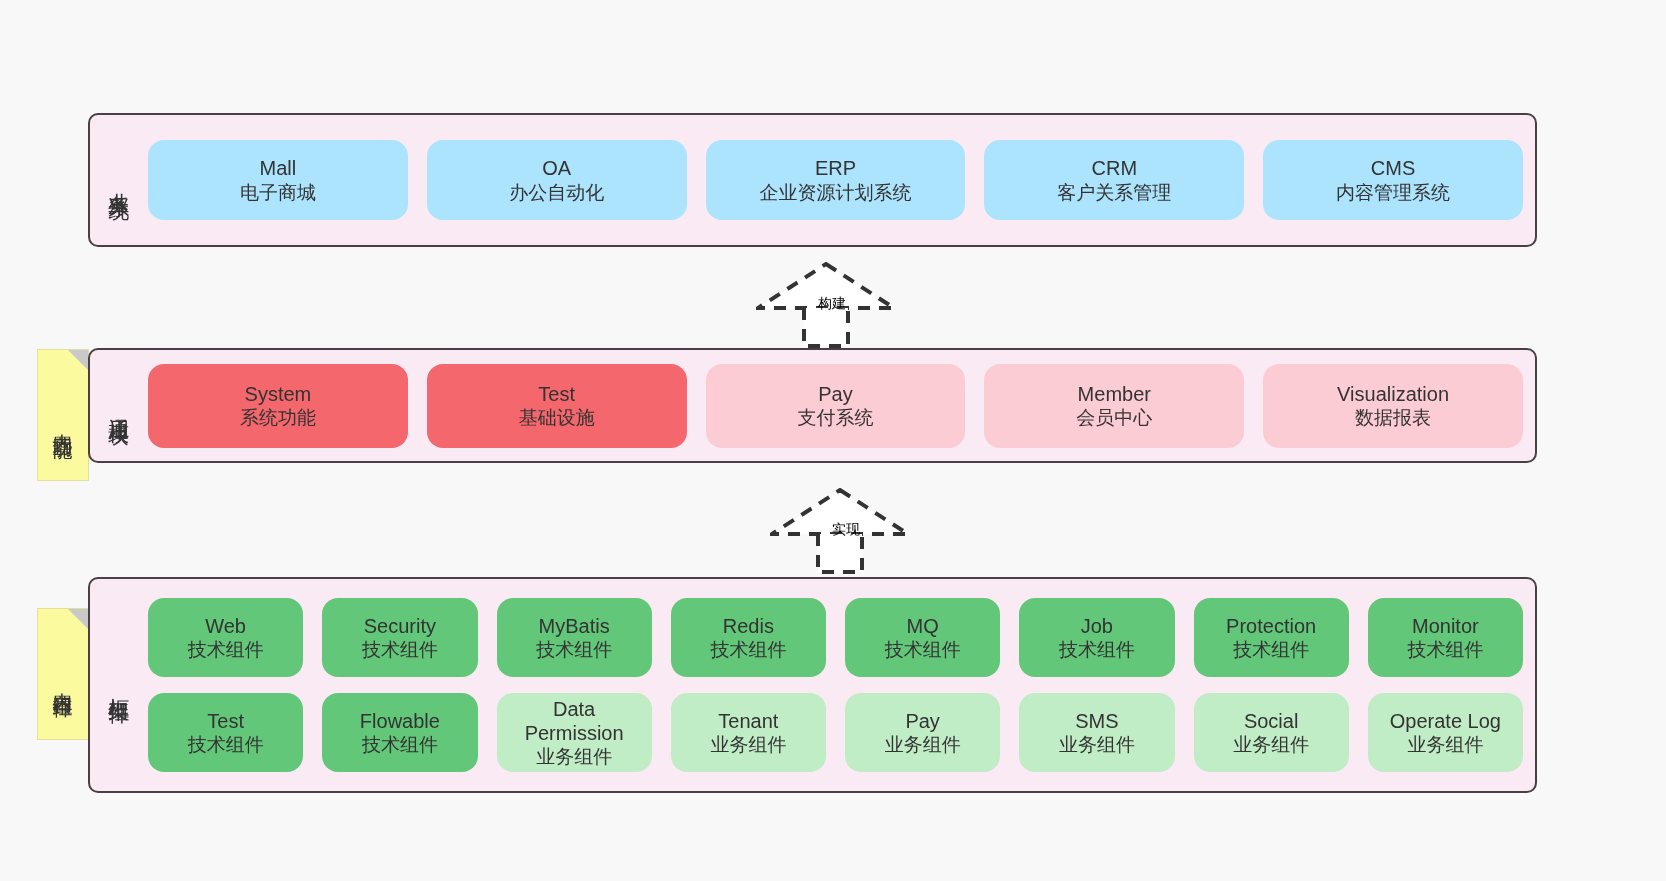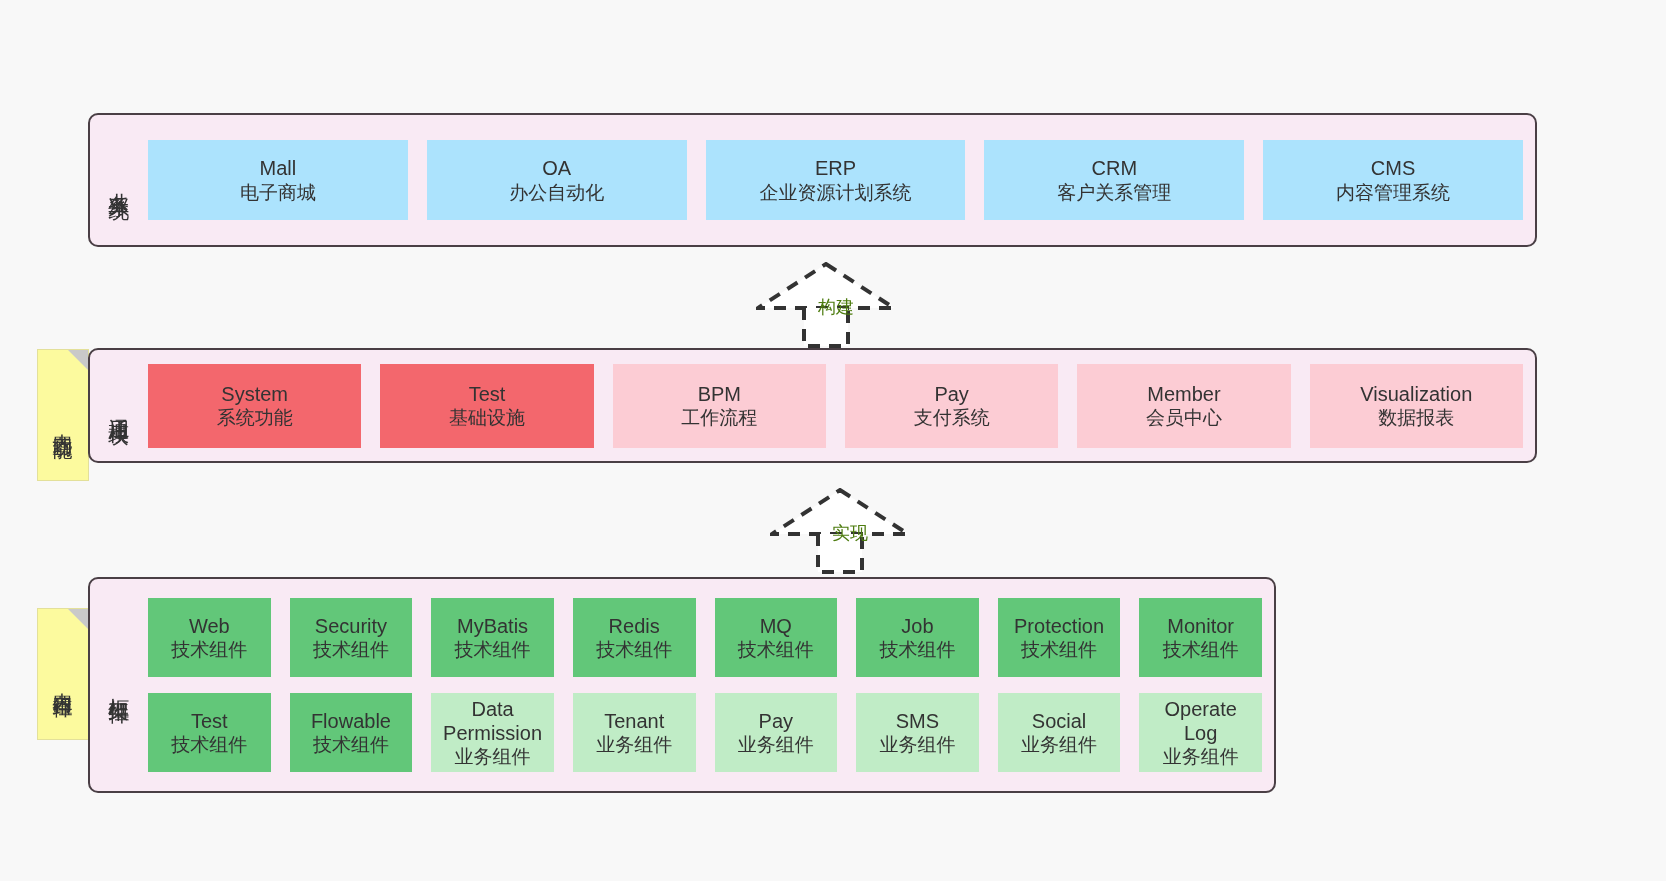--- a/index.html
+++ b/index.html
@@ -63,21 +63,21 @@
   .row {
     display: flex;
     flex-direction: row;
     gap: 19px;
     justify-content: space-between;
   }
 
   
   .card {
     flex: 1 1 0;
-    border-radius: 0;
+    border-radius: 16px;
     display: flex;
     flex-direction: column;
     align-items: center;
     justify-content: center;
     text-align: center;
     line-height: 1.22;
     box-sizing: border-box;
     padding: 4px 6px;
   }
   .card .en {
@@ -128,22 +128,22 @@
     border-left: 20px solid transparent;
     border-top: 20px solid #c9c9c9;
   }
 
   
   .arrow {
     position: absolute;
   }
   .arrow-label {
     position: absolute;
-    font-size: 18px;
-    color: #4d7c0f;
+    font-size: 14px;
+    color: #000000;
     white-space: nowrap;
     background: transparent;
   }
 </style>
 </head>
 <body>
 
 <div class="canvas">
 
   <div class="layer" id="layer-business" style="left:88px; top:113px; width:1449px; height:134px;">
@@ -195,24 +195,20 @@
       <div class="row">
         <div class="card red h-mod">
           <span class="en">System</span>
           <span class="cn">系统功能</span>
         </div>
         <div class="card red h-mod">
           <span class="en">Test</span>
           <span class="cn">基础设施</span>
         </div>
         <div class="card pinkish h-mod">
-          <span class="en">BPM</span>
-          <span class="cn">工作流程</span>
-        </div>
-        <div class="card pinkish h-mod">
           <span class="en">Pay</span>
           <span class="cn">支付系统</span>
         </div>
         <div class="card pinkish h-mod">
           <span class="en">Member</span>
           <span class="cn">会员中心</span>
         </div>
         <div class="card pinkish h-mod">
           <span class="en">Visualization</span>
           <span class="cn">数据报表</span>
@@ -227,21 +223,21 @@
       <path d="M 48 46 L 48 84 L 92 84 L 92 46" fill="#ffffff" stroke="#333333" stroke-width="4" stroke-dasharray="12 9" stroke-linecap="butt"></path>
     </svg>
   </div>
   <div class="arrow-label" style="left:832px; top:521px;">实现</div>
 
   <div class="note" style="left:37px; top:608px; width:52px; height:132px;">
     <span class="fold"></span>
     <span class="note-text">内置组件</span>
   </div>
 
-  <div class="layer" id="layer-components" style="left:88px; top:577px; width:1188px; height:216px;">
+  <div class="layer" id="layer-components" style="left:88px; top:577px; width:1449px; height:216px;">
     <div class="layer-title">框架组件</div>
     <div class="layer-body">
 
       <div class="row">
         <div class="card green h-comp">
           <span class="en">Web</span>
           <span class="cn">技术组件</span>
         </div>
         <div class="card green h-comp">
           <span class="en">Security</span>

